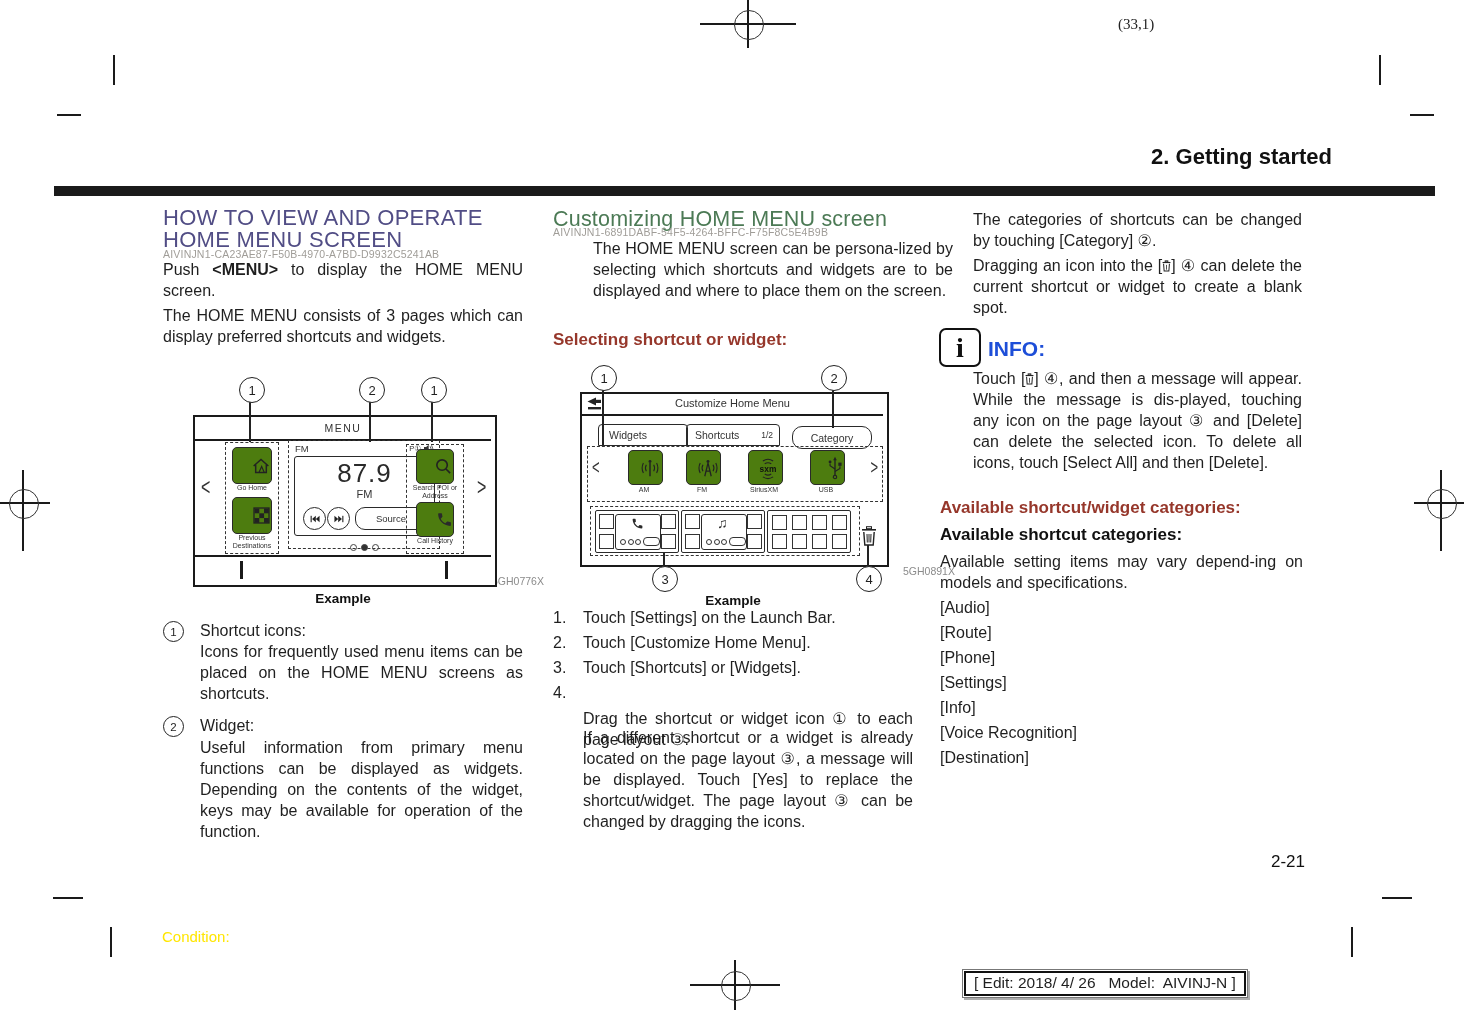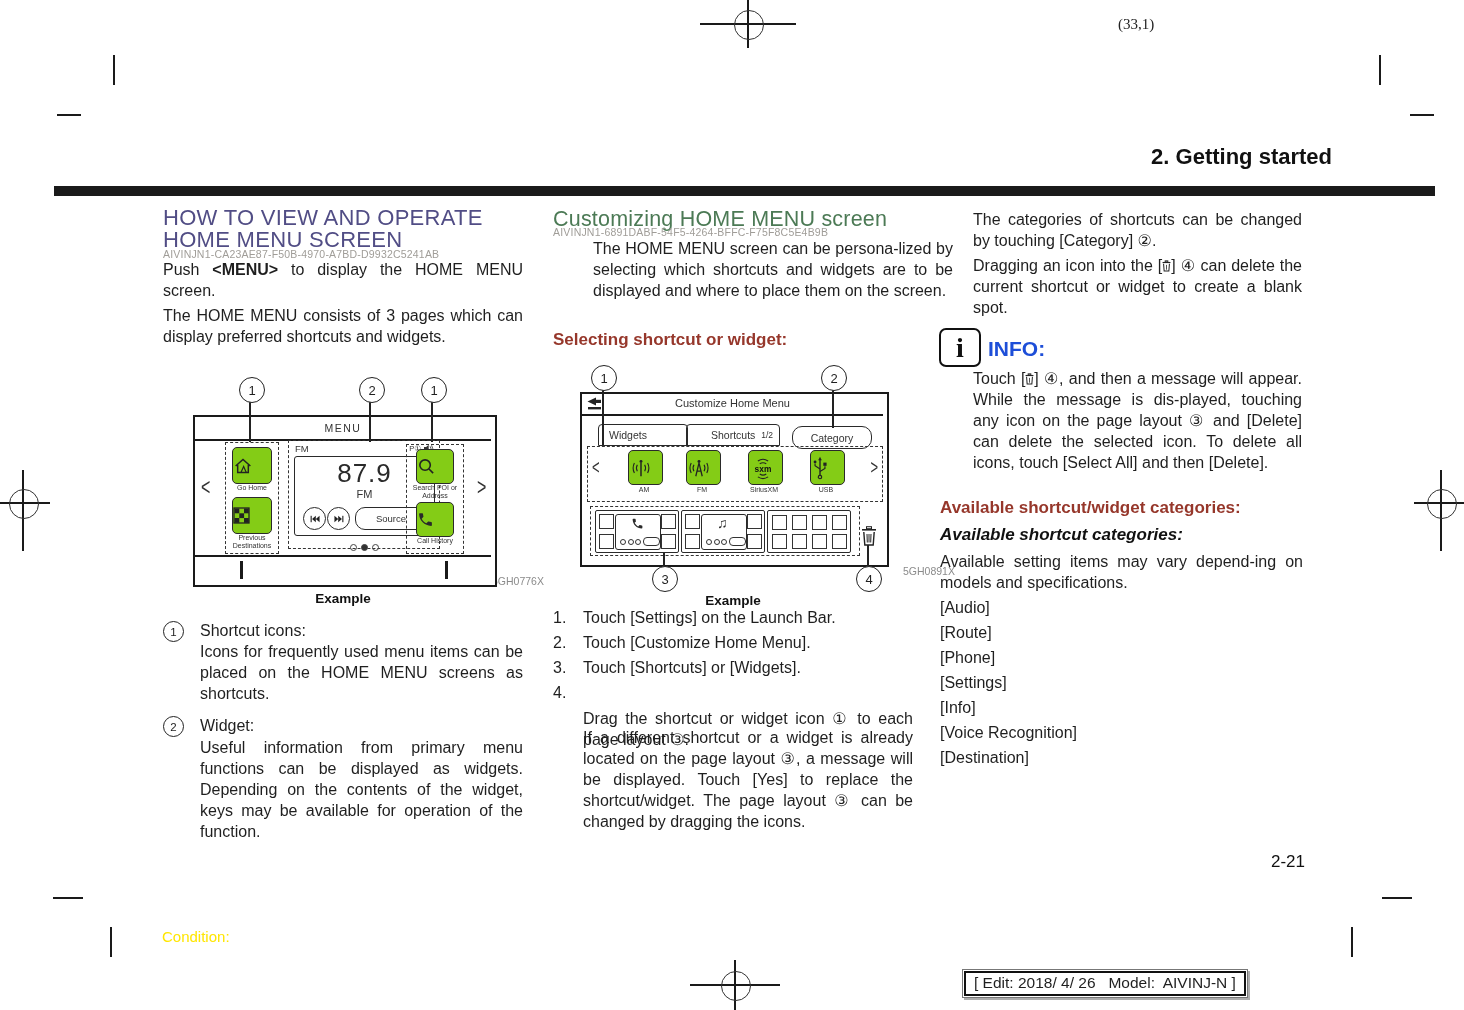--- a/index.html
+++ b/index.html
@@ -11,29 +11,29 @@
   .mark{position:absolute;background:#1a1a1a;}
   .ring{position:absolute;border:1.5px solid #333;border-radius:50%;background:transparent;}
   .circ{position:absolute;width:24px;height:24px;border:1.6px solid #222;border-radius:50%;
         font-size:13px;display:flex;align-items:center;justify-content:center;background:#fff;z-index:4;}
   .circ-sm{position:absolute;width:19px;height:19px;border:1.4px solid #222;border-radius:50%;
         font-size:11.5px;display:flex;align-items:center;justify-content:center;}
   .leader{position:absolute;width:1.6px;background:#222;z-index:3;}
   .unit{position:absolute;border:2px solid #1a1a1a;background:#fff;z-index:1;}
   .dashedbox{position:absolute;border:1.5px dashed #333;}
   .btn{position:absolute;border:1.5px solid #2a2a2a;border-radius:5px;display:flex;
-       align-items:center;justify-content:flex-start;background:#84cc16;}
+       align-items:center;justify-content:flex-end;background:#4d7c0f;}
   .figlabel{position:absolute;font-size:7px;line-height:8px;color:#333;text-align:center;}
   .ref-code{position:absolute;font-size:10.5px;color:#a09d98;letter-spacing:0.2px;}
   .fig-code{position:absolute;font-size:10.5px;color:#8b8b8b;}
   .caption{position:absolute;font-weight:bold;font-size:13.5px;text-align:center;color:#111;}
   .h-purple{position:absolute;font-size:22px;color:#514d85;letter-spacing:0.3px;}
   .h-green{position:absolute;font-size:21.5px;color:#4c7a55;letter-spacing:0.2px;}
   .sub-red{position:absolute;font-size:17px;font-weight:bold;color:#96372b;}
-  .sub-bold{position:absolute;font-size:17px;font-weight:bold;color:#111;font-style:italic;}
+  .sub-bold{position:absolute;font-size:17px;font-weight:bold;color:#111;}
   .chev{color:#333;font-size:16px;line-height:16px;transform:scaleY(1.5);}
   .sq{position:absolute;width:13px;height:13px;border:1.2px solid #333;background:#fff;}
   .pill{border:1.3px solid #2a2a2a;border-radius:10px;}
   .dot{display:inline-block;width:5px;height:5px;border-radius:50%;border:1px solid #444;margin:0 2px;vertical-align:middle;}
   .dot.filled{background:#333;}
   .editbox-outer{position:absolute;border:1px solid #777;padding:1px;background:#fff;box-shadow:2px 2px 0 #aeaeae;margin-top:44px;}
   .editbox-inner{border:2px solid #111;font-size:15.5px;padding:1px 8px 2px 8px;white-space:pre;}
   .mini-trash{display:inline-block;vertical-align:-1px;}
   svg{display:block;}
 </style>
@@ -232,21 +232,21 @@
               <rect x="1" y="10" width="13" height="2.4" fill="#222"></rect>
             </svg>
         </span>
         <div class="abs" style="left:0;top:3px;width:301px;text-align:center;font-size:11px;color:#333;">Customize Home Menu</div>
       </div>
 
       <div class="abs" style="left:16px;top:30px;width:88px;height:20px;border:1.5px solid #2a2a2a;border-radius:4px 4px 0 0;display:flex;align-items:center;">
         <span style="font-size:10.5px;color:#333;padding-left:10px;">Widgets</span>
       </div>
       <div class="abs" style="left:104px;top:30px;width:92px;height:20px;border:1.5px solid #2a2a2a;border-radius:4px 4px 0 0;display:flex;align-items:center;">
-        <span style="font-size:10.5px;color:#333;padding-left:24px;">Shortcuts</span>
+        <span style="font-size:10.5px;color:#333;padding-left:8px;">Shortcuts</span>
         <span class="abs" style="right:6px;top:5px;font-size:8.5px;color:#333;">1/2</span>
       </div>
       <div class="abs pill" style="left:210px;top:32px;width:78px;height:21px;display:flex;align-items:center;justify-content:center;">
         <span style="font-size:10.5px;color:#333;">Category</span>
       </div>
 
       <div class="dashedbox" style="left:5px;top:52px;width:294px;height:54px;">
         <div class="abs chev" style="left:4px;top:13px;font-size:13px;">&lt;</div>
         <div class="abs chev" style="right:4px;top:13px;font-size:13px;">&gt;</div>
         <div class="btn" style="left:40px;top:3px;width:33px;height:33px;">

